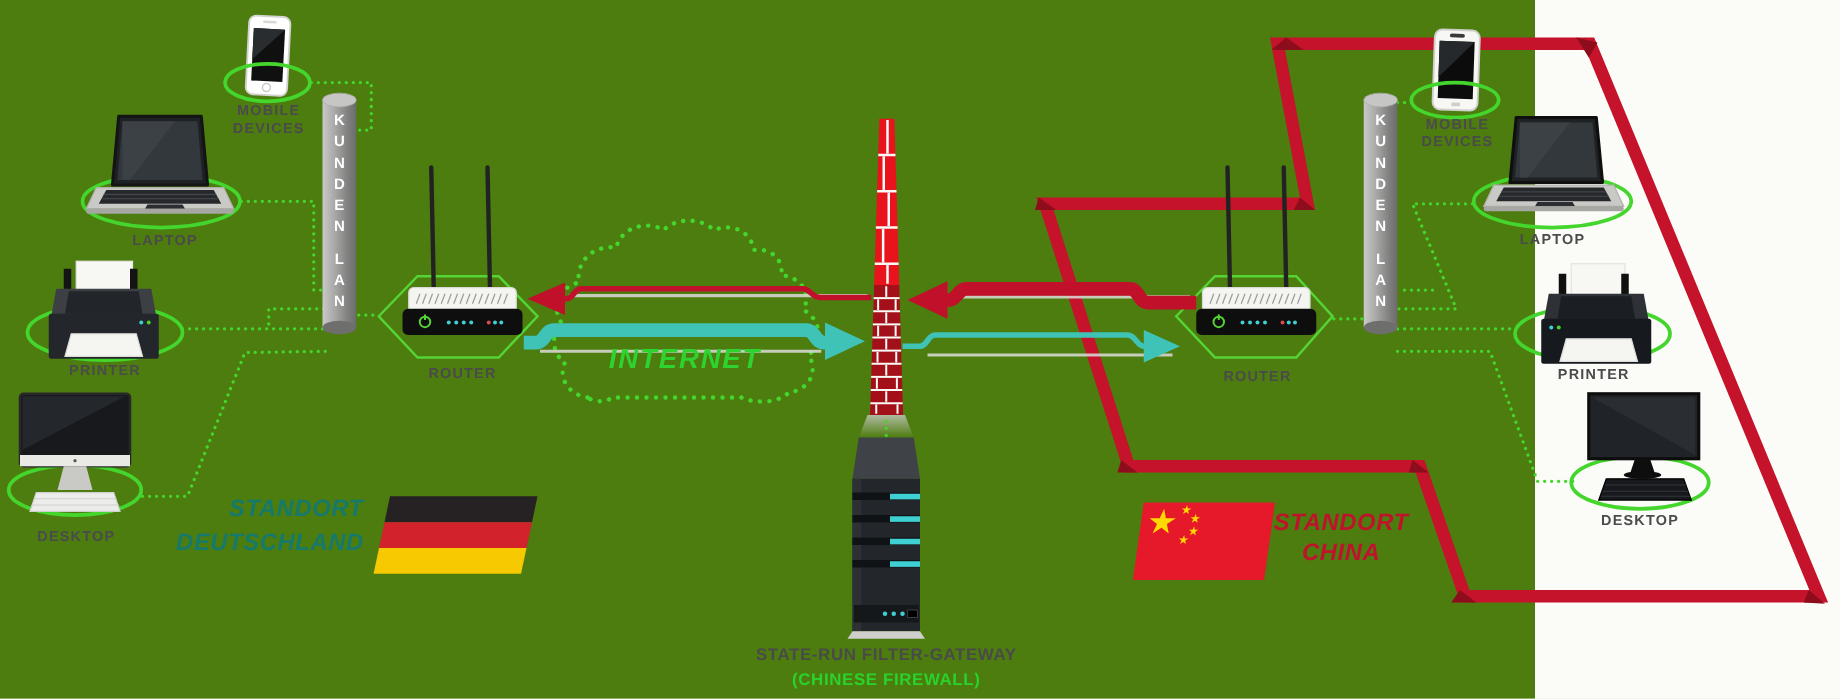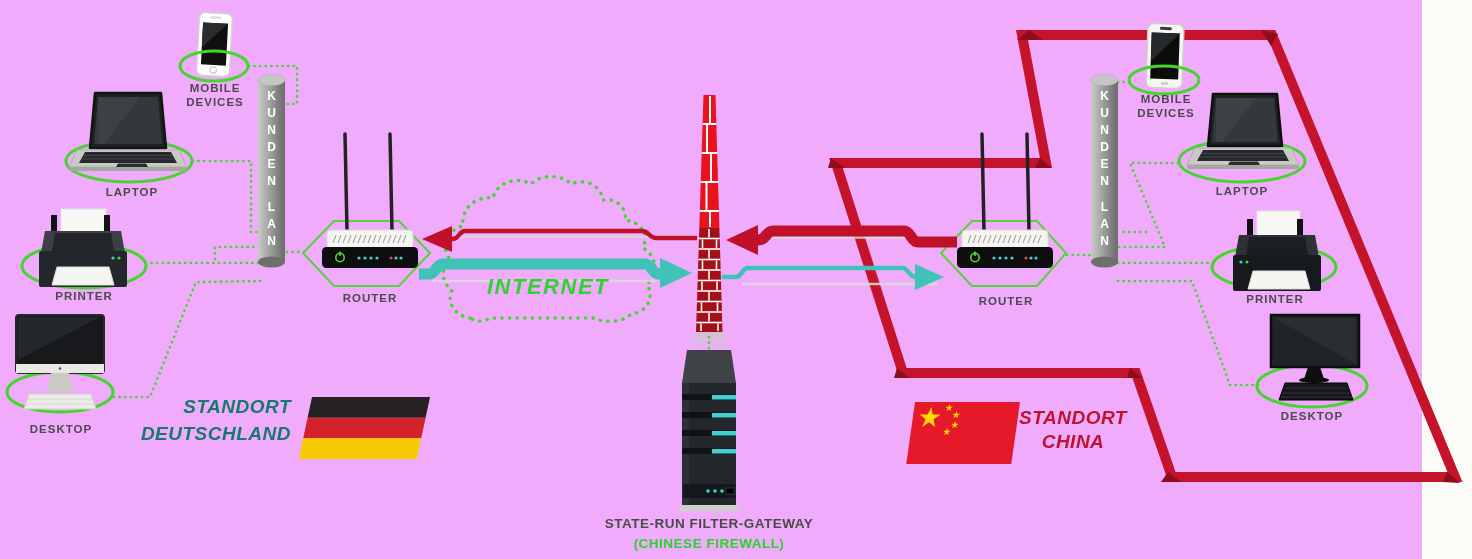--- a/index.html
+++ b/index.html
@@ -1,16 +1,16 @@
 <!DOCTYPE html>
 <html><head>
 <meta charset="utf-8">
 <style>
   html,body{margin:0;padding:0;background:#fbfbf8;width:1472px;height:559px;overflow:hidden;}
-  .stage{position:relative;width:1422px;height:559px;background:#f0abfc;}
+  .stage{position:relative;width:1228px;height:559px;background:#4d7c0f;}
   svg{position:absolute;left:0;top:0;}
   text{font-family:"Liberation Sans",sans-serif;}
   .lbl{font-weight:700;font-size:11.5px;fill:#4b4b4b;letter-spacing:1px;text-anchor:middle;}
   .pillar-letter{font-weight:700;font-size:12px;fill:#ffffff;text-anchor:middle;}
   .internet-lbl{font-weight:700;font-style:italic;font-size:22px;fill:#2fd32f;letter-spacing:1.5px;text-anchor:middle;}
   .gateway-lbl{font-weight:700;font-size:13.5px;fill:#4a4a4a;letter-spacing:.5px;text-anchor:middle;}
   .gateway-sub{font-weight:700;font-size:13.5px;fill:#29d32b;letter-spacing:.5px;text-anchor:middle;}
   .standort-de{font-weight:700;font-style:italic;font-size:19px;fill:#157a6b;letter-spacing:.5px;text-anchor:end;}
   .standort-cn{font-weight:700;font-style:italic;font-size:19px;fill:#c1122d;letter-spacing:.5px;text-anchor:middle;}
 </style>

